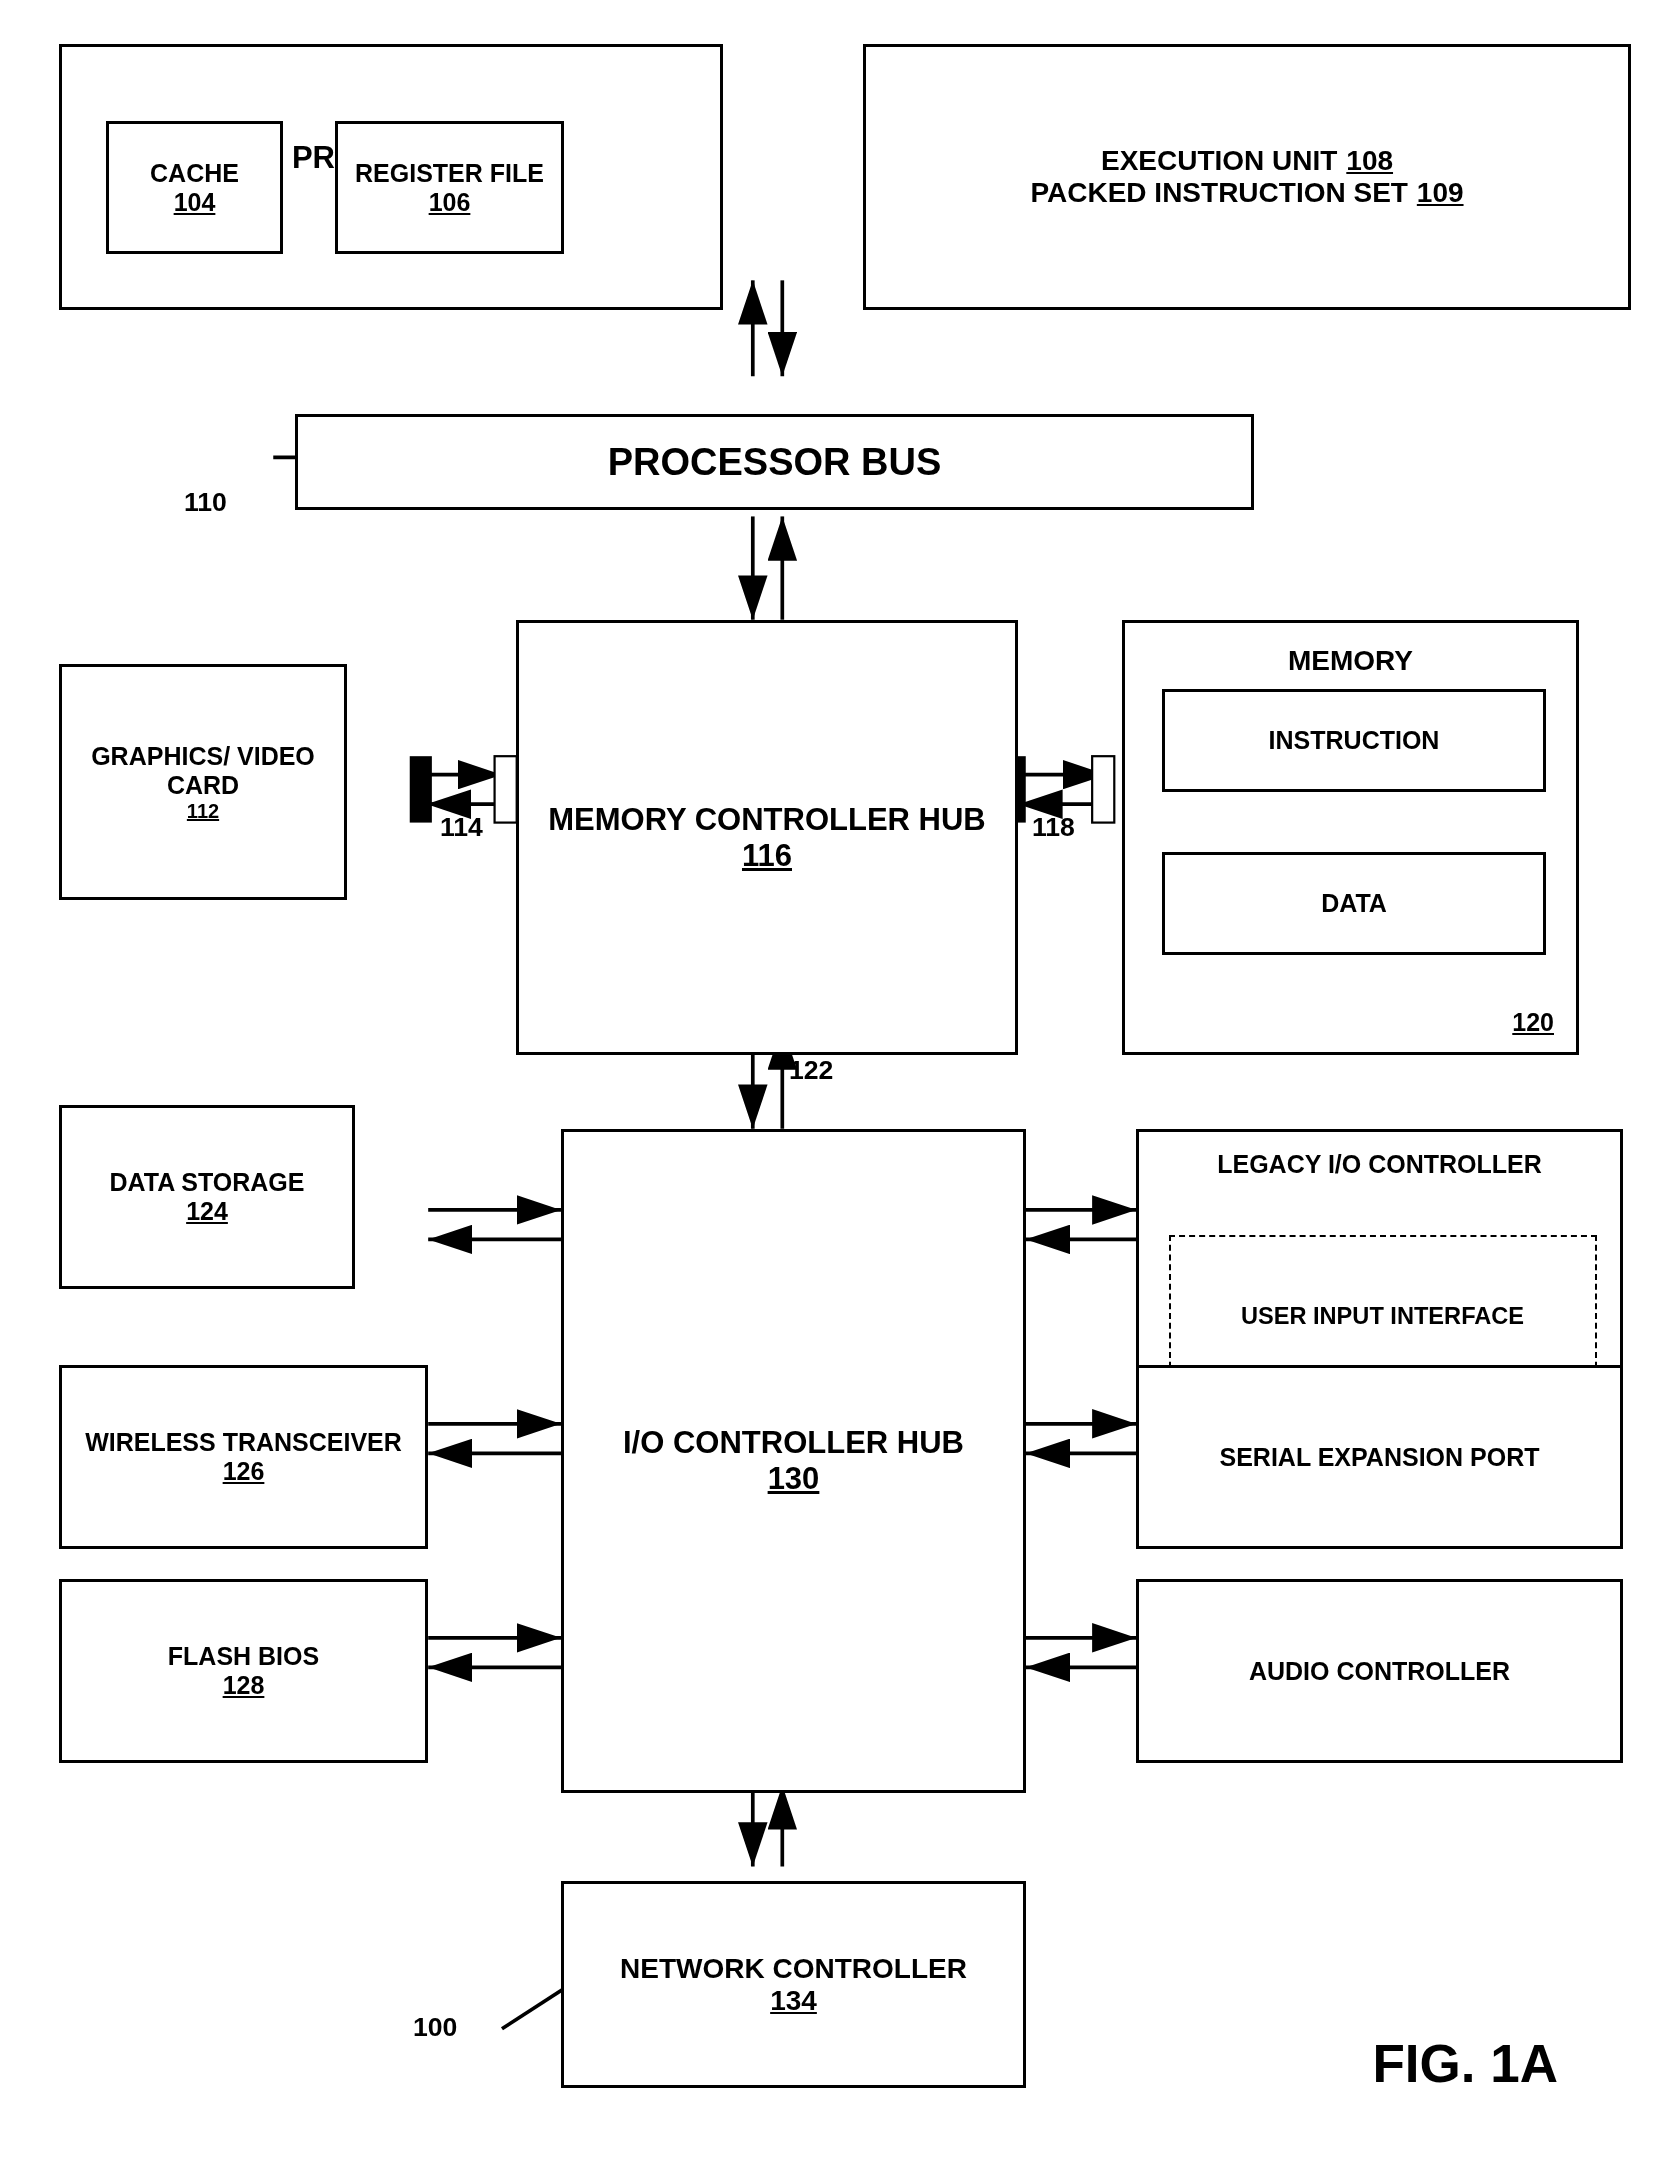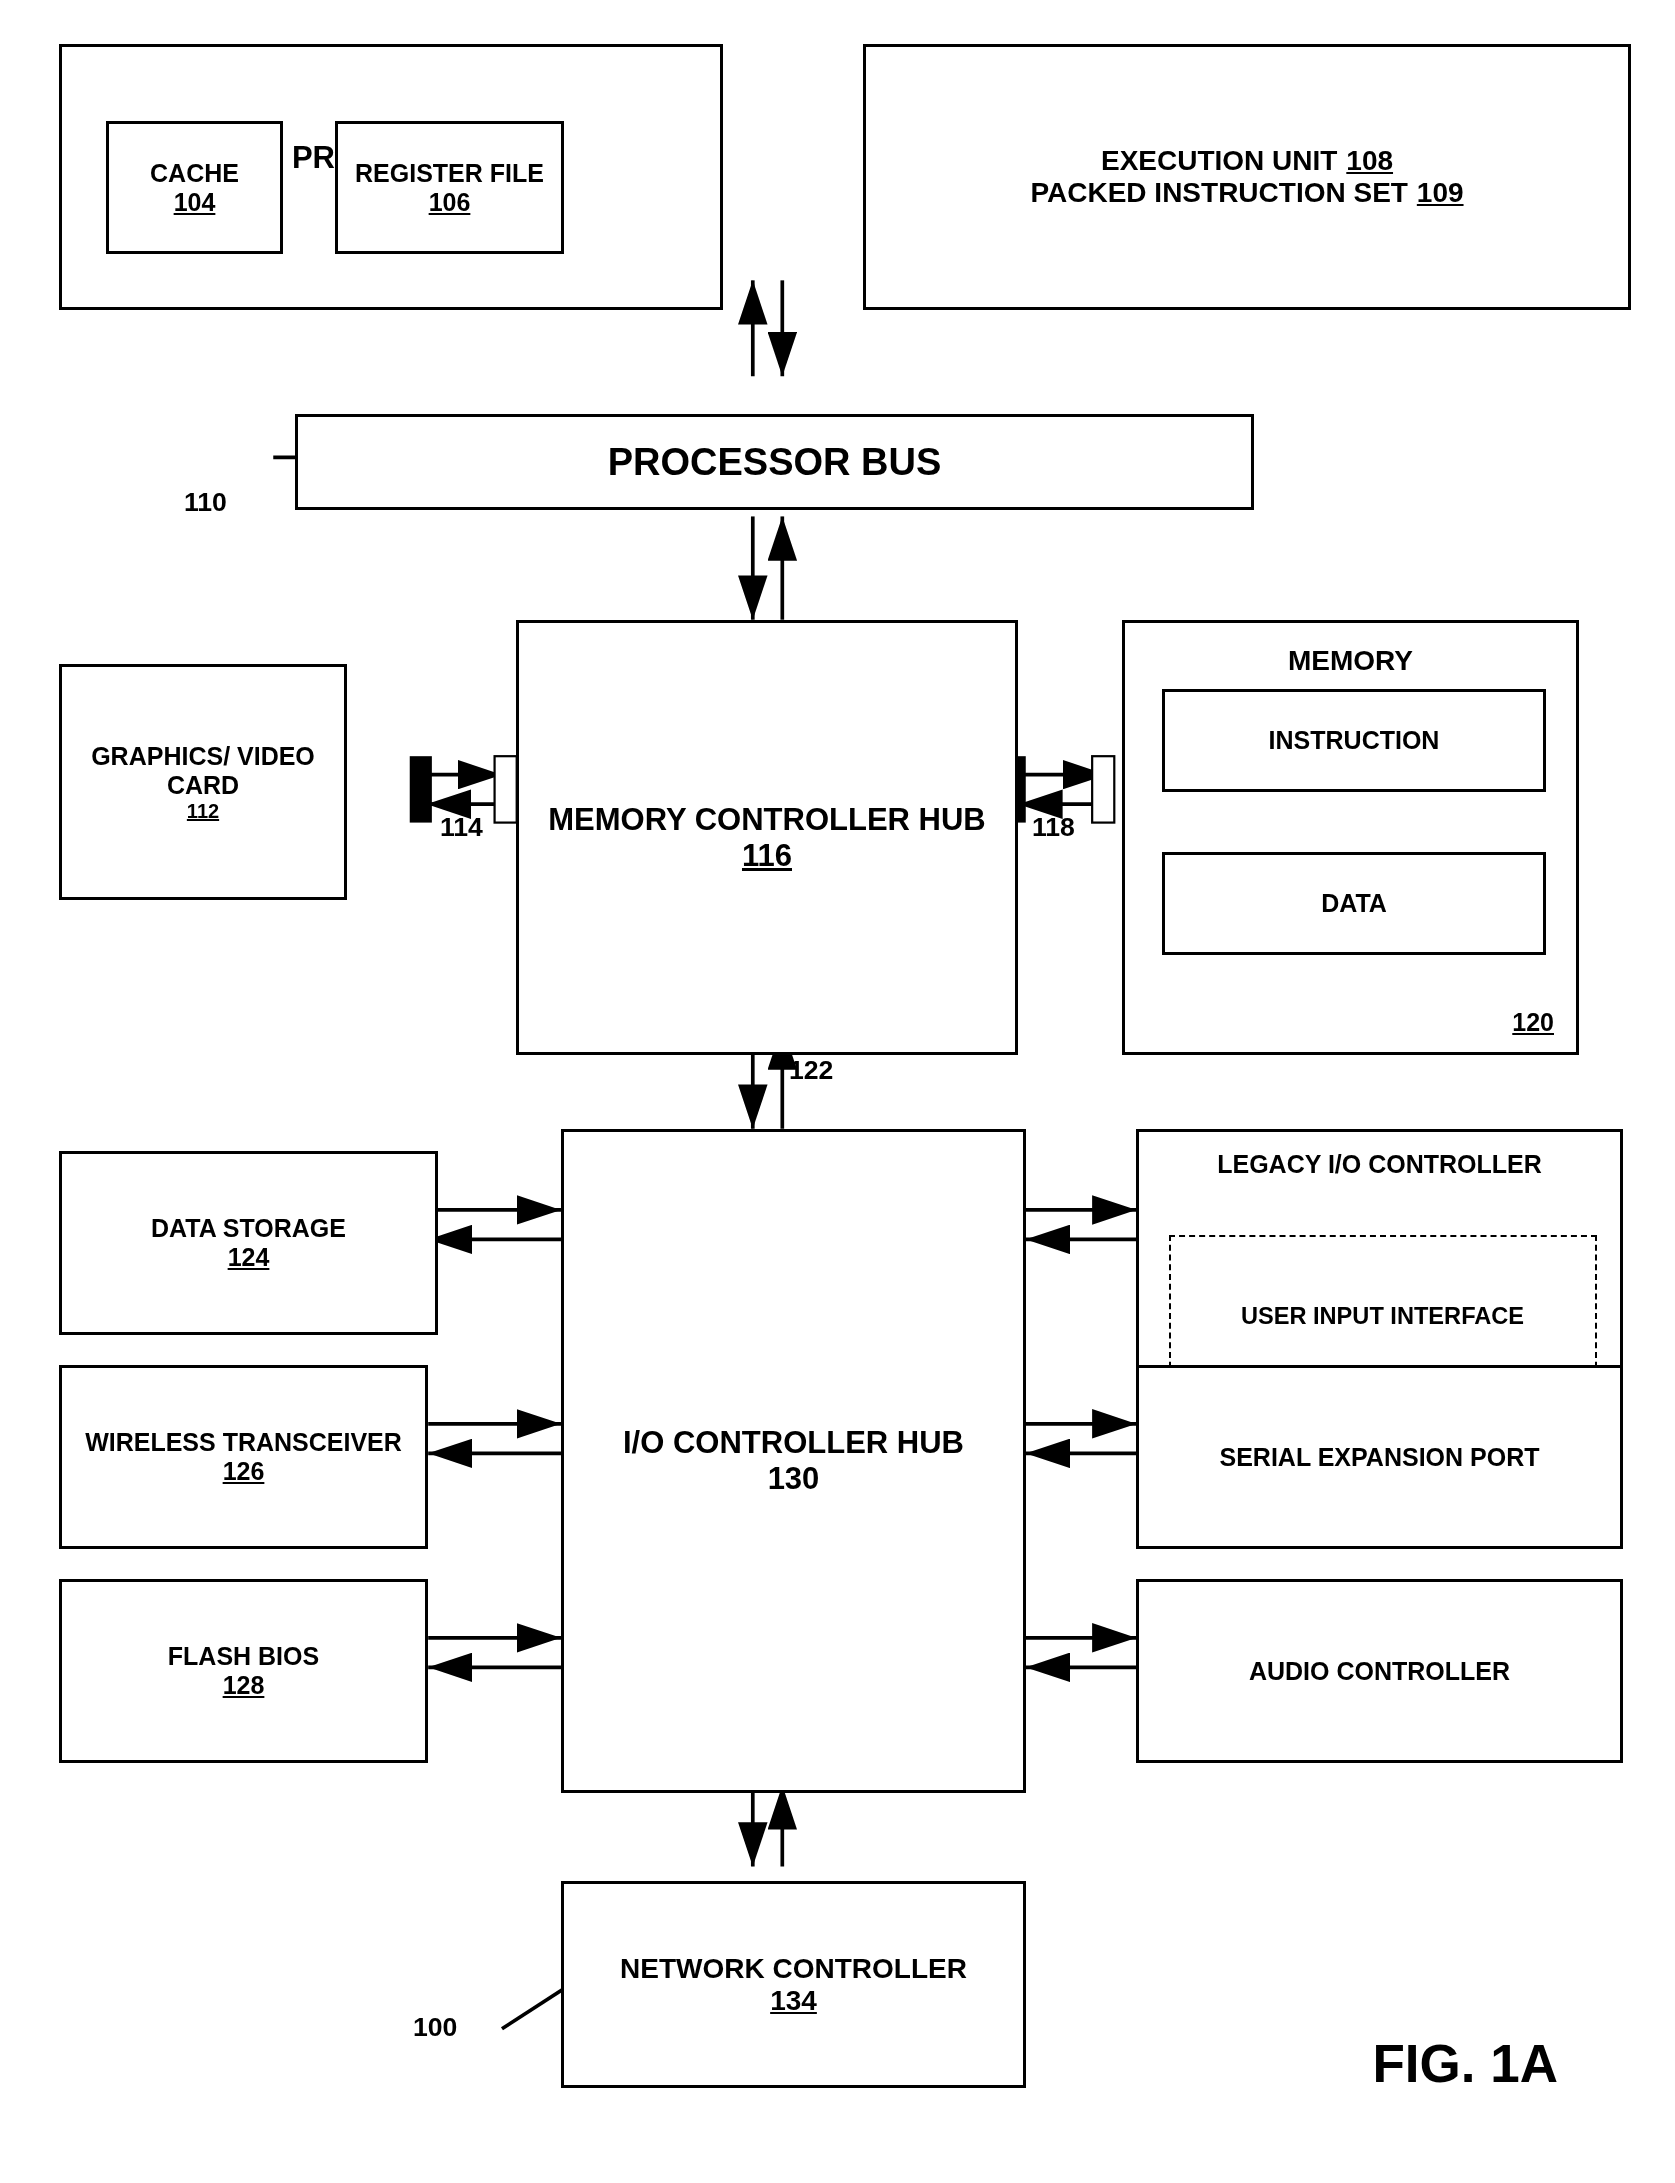--- a/index.html
+++ b/index.html
@@ -186,24 +186,24 @@
     <div class="box" style="left:37px; top:229px; width:384px; height:103px;">
       <div style="font-size:25px; font-weight:bold;">DATA</div>
     </div>
     <div style="font-size:25px; font-weight:bold; text-decoration:underline; position:absolute; bottom:14.8px; right:22px;">120</div>
   </div>
 
   <div class="ref-label" style="left:789px; top:1055px;">122</div>
 
   <div class="box" style="left:561px; top:1129px; width:465px; height:664px;">
     <div style="font-size:31px; font-weight:bold;">I/O CONTROLLER HUB</div>
-    <div style="font-size:31px; font-weight:bold; ">130</div>
-  </div>
-
-  <div class="box" style="left:59px; top:1151px; width:379px; height:184px;">
+    <div style="font-size:31px; font-weight:bold; text-decoration:underline;">130</div>
+  </div>
+
+  <div class="box" style="left:59px; top:1105px; width:296px; height:184px;">
     <div style="font-size:25px; font-weight:bold;">DATA STORAGE</div>
     <div style="font-size:25px; font-weight:bold; text-decoration:underline;">124</div>
   </div>
 
   <div class="box" style="left:59px; top:1365px; width:369px; height:184px;">
     <div style="font-size:25px; font-weight:bold;">WIRELESS TRANSCEIVER</div>
     <div style="font-size:25px; font-weight:bold; text-decoration:underline;">126</div>
   </div>
 
   <div class="box" style="left:59px; top:1579px; width:369px; height:184px;">

